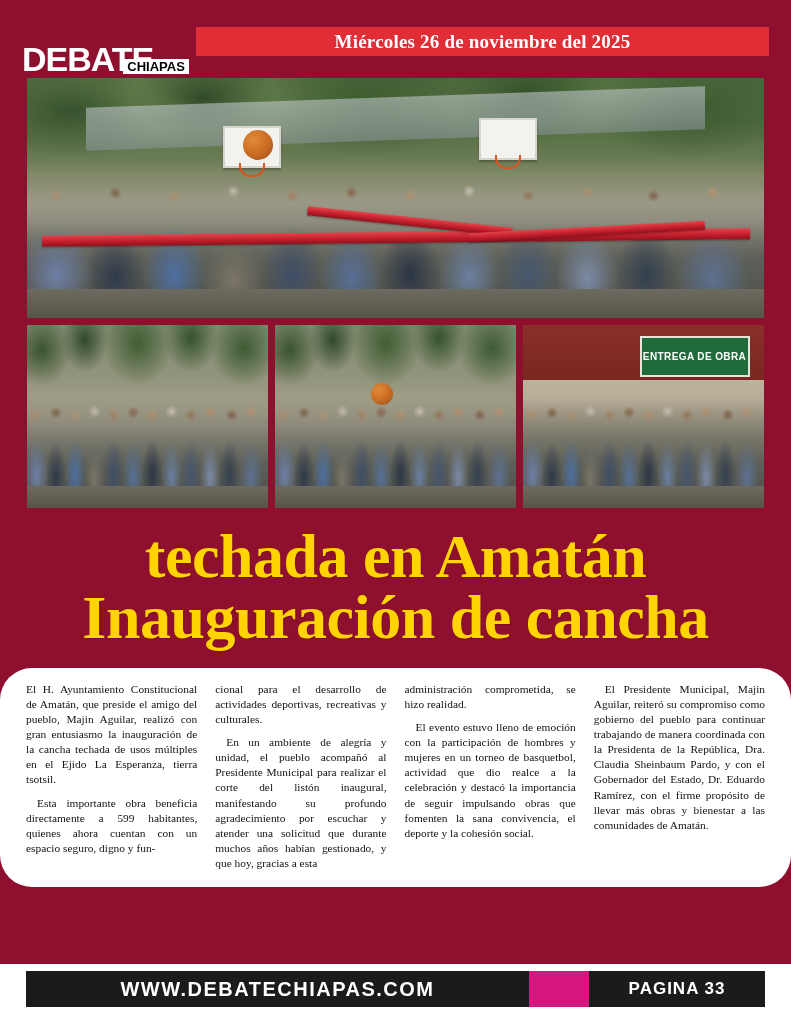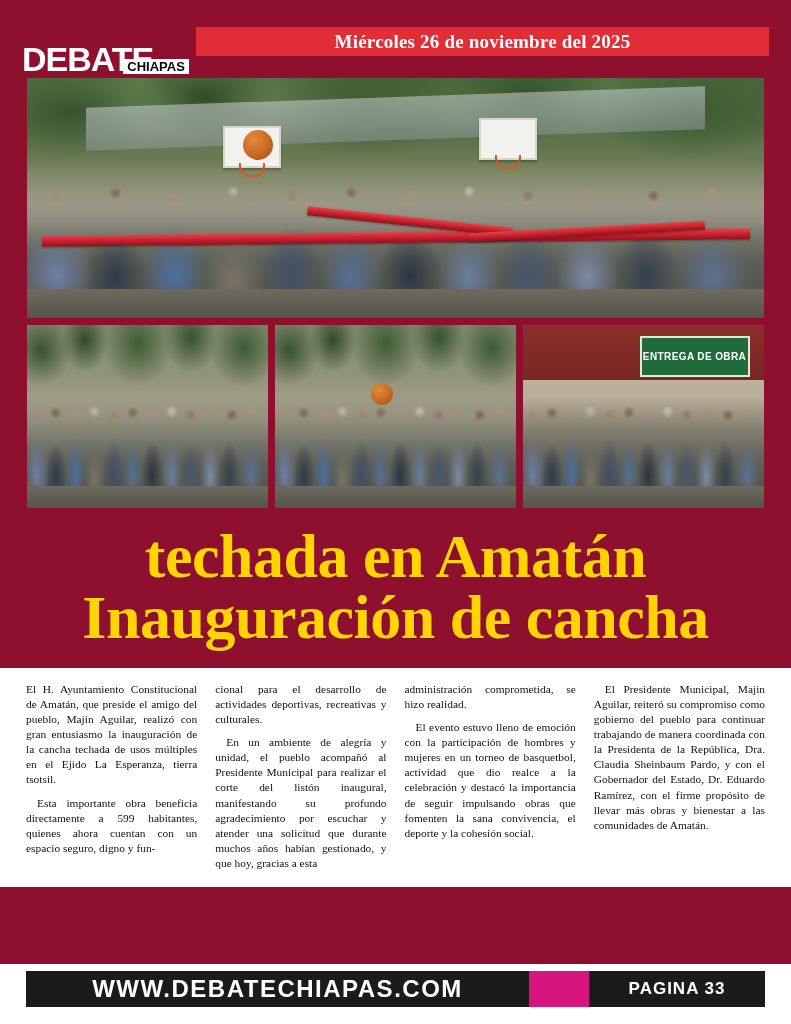--- a/index.html
+++ b/index.html
@@ -277,20 +277,21 @@
     letter-spacing: -0.5px;
     text-shadow: 1px 1px 0 rgba(0,0,0,0.12);
   }
 
   
   .article {
     background: #ffffff;
     margin: 10px 0 0 0;
     padding: 14px 26px 8px 26px;
     box-sizing: border-box;
+    border-radius: 32px;
   }
   .columns {
     display: flex;
     gap: 18px;
   }
   .col {
     flex: 1;
     font-family: "Liberation Serif", serif;
     font-size: 11.4px;
     line-height: 1.33;
@@ -325,21 +326,21 @@
   }
   .footer-url {
     flex: 1;
     background: #1b1b1b;
     color: #ffffff;
     display: flex;
     align-items: center;
     justify-content: center;
     font-family: "Liberation Sans", sans-serif;
     font-weight: bold;
-    font-size: 24px;
+    font-size: 20px;
     letter-spacing: 1.5px;
   }
   .footer-pink {
     width: 60px;
     background: #d6157f;
   }
   .footer-page {
     width: 176px;
     background: #1b1b1b;
     color: #ffffff;

